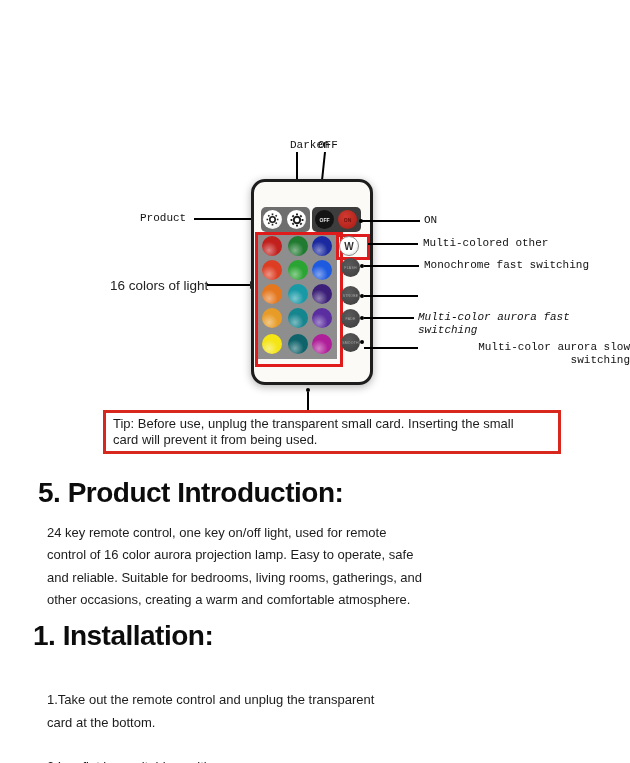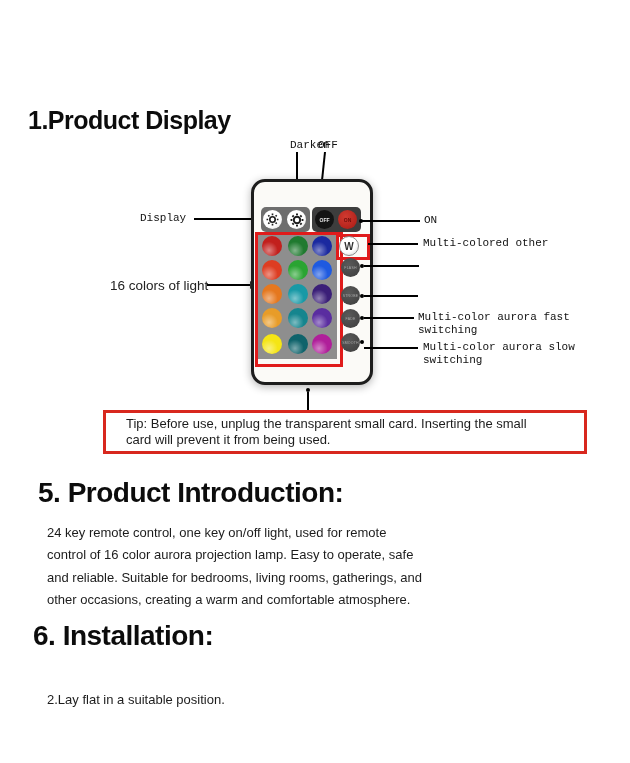--- a/index.html
+++ b/index.html
@@ -33,41 +33,40 @@
   #btn-off{left:315px;top:210px;width:19px;height:19px;background:#141414;color:#e8e8e8;font-size:5px;font-weight:bold;}
   #btn-on{left:338px;top:210px;width:19px;height:19px;background:radial-gradient(circle at 40% 35%,#d13a30,#a81a14);color:#6e0d0a;font-size:5px;font-weight:bold;}
   #color-pad{left:258px;top:235px;width:79px;height:124px;background:#8e8e8e;}
   .color-key{position:absolute;width:20px;height:20px;border-radius:50%;}
   #red-box-colors{left:255px;top:232px;width:82px;height:129px;border:3px solid #e01b1b;}
   #red-box-w{left:336px;top:234px;width:28px;height:20px;border:3px solid #e01b1b;}
   #btn-w{left:339px;top:236px;width:18px;height:18px;background:radial-gradient(circle at 40% 35%,#ffffff 55%,#cfcfcf);border:1px solid #8a8a8a;color:#333;font-size:10px;font-weight:bold;}
   .mode-btn{left:341px;width:19px;height:19px;background:radial-gradient(circle at 40% 35%,#5a5a5a,#3c3c3c);color:#a8a8a8;font-size:3.5px;letter-spacing:0.2px;}
   #card-dot{left:306px;top:388px;}
   
-  #tip-box{left:103px;top:410px;width:438px;border:3px solid #d8281e;background:#fff;padding:3px 20px;font-size:13px;line-height:16px;white-space:pre-line;color:#1c1c1c;}
+  #tip-box{left:103px;top:410px;width:438px;border:3px solid #d8281e;background:#fff;padding:3px 7px;font-size:13px;line-height:16px;white-space:pre-line;color:#1c1c1c;}
   
   .body-text{font-size:13px;line-height:22.3px;color:#1c1c1c;white-space:pre-line;}
   #intro-para{left:47px;top:522px;width:560px;}
   #install-steps{left:47px;top:667px;width:560px;}
   svg.sun{display:block;}
 </style>
 </head>
 <body>
 
 <div id="page">
 
 
-  <div class="abs h2" id="h-display">1.Product Display</div>
 
   <div class="abs mono-label" style="left:262px;top:139px;margin-left:28px;">Darken</div>
   <div class="abs mono-label" style="left:318px;top:139px;">OFF</div>
   <div class="abs vline" style="left:296px;top:152px;height:58px;"></div>
   <div class="abs vline" style="left:324px;top:152px;height:59px;transform:rotate(6deg);transform-origin:top;"></div>
 
-  <div class="abs mono-label" style="left:140px;top:212px;">Display</div>
+  <div class="abs mono-label" style="left:140px;top:212px;">Product</div>
   <div class="abs hline" style="left:194px;top:218px;width:64px;"></div>
   <div class="abs sans-label" style="left:110px;top:278px;">16 colors of light</div>
   <div class="abs hline" style="left:207px;top:284px;width:44px;"></div>
   <div class="abs arrow-right" style="left:250px;top:281px;"></div>
 
   <div class="abs" id="remote-body"></div>
   <div class="abs" id="bright-panel"></div>
   <div class="abs" id="onoff-panel"></div>
 
   <div class="abs round-btn white-btn" style="left:263px;top:210px;">
@@ -124,40 +123,43 @@
 
   <div class="abs dot" style="left:359px;top:219px;"></div>
   <div class="abs hline" style="left:362px;top:220px;width:58px;"></div>
   <div class="abs mono-label" style="left:424px;top:214px;">ON</div>
 
   <div class="abs hline" style="left:368px;top:243px;width:50px;"></div>
   <div class="abs mono-label" style="left:423px;top:237px;">Multi-colored other</div>
 
   <div class="abs dot" style="left:360px;top:264px;"></div>
   <div class="abs hline" style="left:364px;top:265px;width:55px;"></div>
+  <div class="abs mono-label" style="left:424px;top:259px;">Monochrome fast switching</div>
 
   <div class="abs dot" style="left:360px;top:294px;"></div>
   <div class="abs hline" style="left:364px;top:295px;width:54px;"></div>
 
   <div class="abs dot" style="left:360px;top:316px;"></div>
   <div class="abs hline" style="left:364px;top:317px;width:50px;"></div>
-  <div class="abs mono-label" style="left:418px;top:311px;">Multi-color aurora fast switching</div>
+  <div class="abs mono-label" style="left:418px;top:311px;font-style:italic;">Multi-color aurora fast switching</div>
 
   <div class="abs dot" style="left:360px;top:340px;"></div>
   <div class="abs hline" style="left:364px;top:347px;width:54px;"></div>
-  <div class="abs mono-label" style="left:423px;top:341px;">Multi-color aurora slow switching</div>
+  <div class="abs mono-label" style="left:423px;top:341px;text-align:right;">Multi-color aurora slow switching</div>
 
   <div class="abs" id="tip-box">Tip: Before use, unplug the transparent small card. Inserting the small
 card will prevent it from being used.</div>
 
   <div class="abs h2" id="h-intro">5. Product Introduction:</div>
   <div class="abs body-text" id="intro-para">24 key remote control, one key on/off light, used for remote
 control of 16 color aurora projection lamp. Easy to operate, safe
 and reliable. Suitable for bedrooms, living rooms, gatherings, and
 other occasions, creating a warm and comfortable atmosphere.</div>
 
-  <div class="abs h2" id="h-install">6. Installation:</div>
+  <div class="abs h2" id="h-install">1. Installation:</div>
   <div class="abs body-text" id="install-steps">
+    <div>1.Take out the remote control and unplug the transparent
+card at the bottom.</div>
     <div>2.Lay flat in a suitable position.</div>
     
   </div>
 
 </div>
 
 </body></html>

